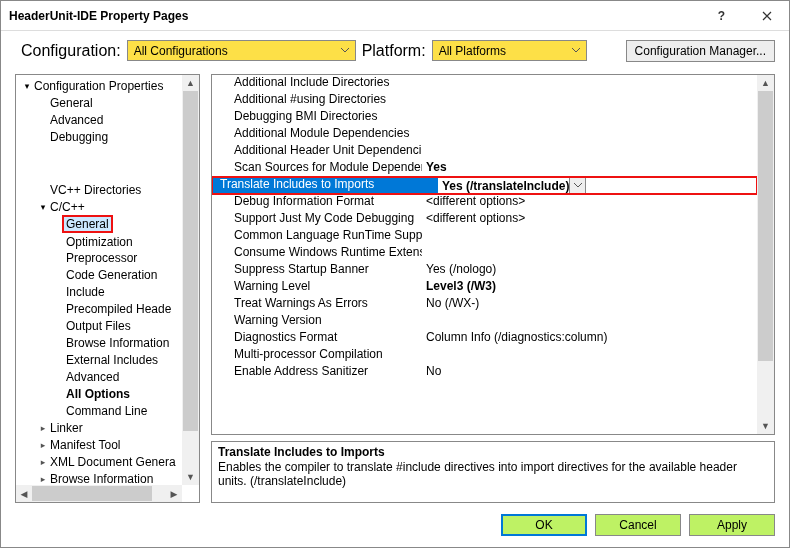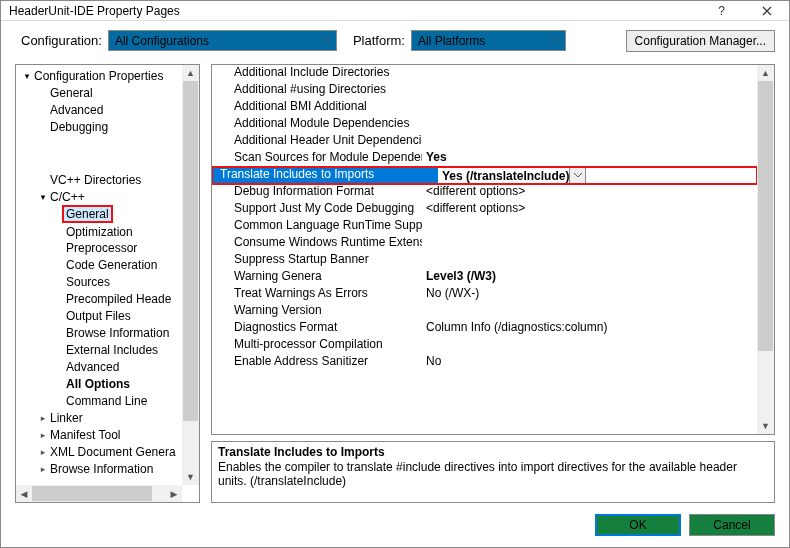--- a/index.html
+++ b/index.html
@@ -1,23 +1,23 @@
 <!DOCTYPE html>
 <html><head>
 <meta charset="utf-8">
 <style>
 * { box-sizing: border-box; margin: 0; padding: 0; font-family: "Segoe UI", Tahoma, sans-serif; font-size: 12px; }
 html, body { width: 790px; height: 548px; background: #fff; overflow: hidden; }
 .window { width: 790px; height: 548px; border: 1px solid #888; display: flex; flex-direction: column; background: #fff; }
-.titlebar { height: 20px; display: flex; align-items: center; padding: 0 0 0 8px; border-bottom: 1px solid #ddd; }
+.titlebar { height: 30px; display: flex; align-items: center; padding: 0 0 0 8px; border-bottom: 1px solid #ddd; font-weight: bold; }
 .titlebar .title { flex: 1; font-size: 12px; }
 .titlebar .tb-btn { width: 45px; height: 30px; display: flex; align-items: center; justify-content: center; color: #333; }
 .cfgrow { height: 33px; display: flex; align-items: center; padding: 6px 14px 0 20px; gap: 6px; }
-.cfgrow label { font-size: 13px; }
-.cfgrow .combo { border: 1px solid #888; height: 21px; display: flex; align-items: center; padding: 0 2px 0 6px; background: #0369a1; }
+.cfgrow label { font-size: 16px; }
+.cfgrow .combo { border: 1px solid #888; height: 21px; display: flex; align-items: center; padding: 0 2px 0 6px; background: #fde047; }
 .combo .txt { flex: 1; }
 .combo .drop { width: 16px; display: flex; align-items: center; justify-content: center; color: #555; }
 .cfg1 { flex: 0 0 229px; }
 .plat { flex: 0 0 155px; }
 .cfgmgr { border: 1px solid #888; height: 22px; padding: 0 8px; display: flex; align-items: center; background: #eee; }
 .body { flex: 1; display: flex; padding: 10px 14px 0 14px; gap: 11px; overflow: hidden; }
 .tree { width: 185px; border: 1px solid #888; position: relative; overflow: hidden; }
 .tree-inner { padding: 2px 0 0 0; }
 .tree-inner .node { height: 17px; display: flex; align-items: center; white-space: nowrap; }
 .caret { width: 10px; display: inline-flex; align-items: center; justify-content: center; font-size: 9px; color: #555; margin-right: 0; }
@@ -43,21 +43,21 @@
 .row.sel .v { background: #fff; color: #000; display: flex; align-items: center; padding-right: 0; }
 .row.sel .v .vtxt { flex: 1; }
 .row.sel .v .drop { width: 17px; height: 17px; border: 1px solid #888; display: flex; align-items: center; justify-content: center; font-size: 9px; color: #555; background: #eee; }
 .grid-vscroll { position: absolute; right: 0; top: 0; bottom: 0; width: 17px; background: #f0f0f0; }
 .grid-vscroll .thumb { position: absolute; left: 1px; right: 1px; top: 16px; height: 270px; background: #ccc; }
 .grid-vscroll .arr { position: absolute; left: 0; right: 0; height: 16px; display: flex; align-items: center; justify-content: center; color: #555; font-size: 9px; }
 .desc { height: 62px; border: 1px solid #888; padding: 3px 6px; }
 .desc .dt { font-weight: bold; }
 .desc .db { margin-top: 1px; line-height: 14px; }
 .footer { height: 44px; display: flex; align-items: center; justify-content: flex-end; padding: 0 14px; gap: 8px; }
-.footer .btn { width: 86px; height: 22px; border: 1px solid #888; background: #15803d; display: flex; align-items: center; justify-content: center; }
+.footer .btn { width: 86px; height: 22px; border: 1px solid #888; background: #bef264; display: flex; align-items: center; justify-content: center; }
 .footer .btn.primary { border: 1px solid #0078d7; outline: 1px solid #0078d7; outline-offset: -2px; }
 </style>
 </head>
 <body>
 
 <div class="window">
 
   <div class="titlebar">
     <div class="title">HeaderUnit-IDE Property Pages</div>
     <div class="tb-btn">?</div>
@@ -71,21 +71,21 @@
   <div class="cfgrow">
     <label>Configuration:</label>
     <div class="combo cfg1">
       <span class="txt">All Configurations</span>
       <span class="drop">
           <svg width="8" height="5">
             <path d="M0 0 L4 4 L8 0" fill="none" stroke="#555"></path>
           </svg>
         </span>
     </div>
-    <label style="margin-left:10px">Platform:</label>
+    <label style="margin-left:0">Platform:</label>
     <div class="combo plat">
       <span class="txt">All Platforms</span>
       <span class="drop">
           <svg width="8" height="5">
             <path d="M0 0 L4 4 L8 0" fill="none" stroke="#555"></path>
           </svg>
         </span>
     </div>
     <div style="flex:1"></div>
     <div class="cfgmgr">
@@ -131,21 +131,21 @@
           <div class="node" style="padding-left: 38px;">
             <span class="caret"></span>
             <span class="lbl">Preprocessor</span>
           </div>
           <div class="node" style="padding-left: 38px;">
             <span class="caret"></span>
             <span class="lbl">Code Generation</span>
           </div>
           <div class="node" style="padding-left: 38px;">
             <span class="caret"></span>
-            <span class="lbl">Sources</span>
+            <span class="lbl">Include</span>
           </div>
           <div class="node" style="padding-left: 38px;">
             <span class="caret"></span>
             <span class="lbl">Precompiled Heade</span>
           </div>
           <div class="node" style="padding-left: 38px;">
             <span class="caret"></span>
             <span class="lbl">Output Files</span>
           </div>
           <div class="node" style="padding-left: 38px;">
@@ -202,21 +202,21 @@
         <div class="grid-rows" id="grid-rows">
             <div class="row">
               <div class="k">Additional Include Directories</div>
               <div class="v"></div>
             </div>
             <div class="row">
               <div class="k">Additional #using Directories</div>
               <div class="v"></div>
             </div>
             <div class="row">
-              <div class="k">Additional BMI Additional</div>
+              <div class="k">Debugging BMI Directories</div>
               <div class="v"></div>
             </div>
             <div class="row">
               <div class="k">Additional Module Dependencies</div>
               <div class="v"></div>
             </div>
             <div class="row">
               <div class="k">Additional Header Unit Dependencies</div>
               <div class="v"></div>
             </div>
@@ -248,23 +248,24 @@
             <div class="row">
               <div class="k">Common Language RunTime Support</div>
               <div class="v"></div>
             </div>
             <div class="row">
               <div class="k">Consume Windows Runtime Extension</div>
               <div class="v"></div>
             </div>
             <div class="row">
               <div class="k">Suppress Startup Banner</div>
-            </div>
-            <div class="row">
-              <div class="k">Warning Genera</div>
+              <div class="v">Yes (/nologo)</div>
+            </div>
+            <div class="row">
+              <div class="k">Warning Level</div>
               <div class="v bold">Level3 (/W3)</div>
             </div>
             <div class="row">
               <div class="k">Treat Warnings As Errors</div>
               <div class="v">No (/WX-)</div>
             </div>
             <div class="row">
               <div class="k">Warning Version</div>
               <div class="v"></div>
             </div>
@@ -294,15 +295,18 @@
     </div>
   </div>
 
   <div class="footer">
     <div class="btn primary">
         <span>OK</span>
       </div>
     <div class="btn">
         <span>Cancel</span>
       </div>
+    <div class="btn">
+        <span>Apply</span>
+      </div>
   </div>
 
 </div>
 
 </body></html>

